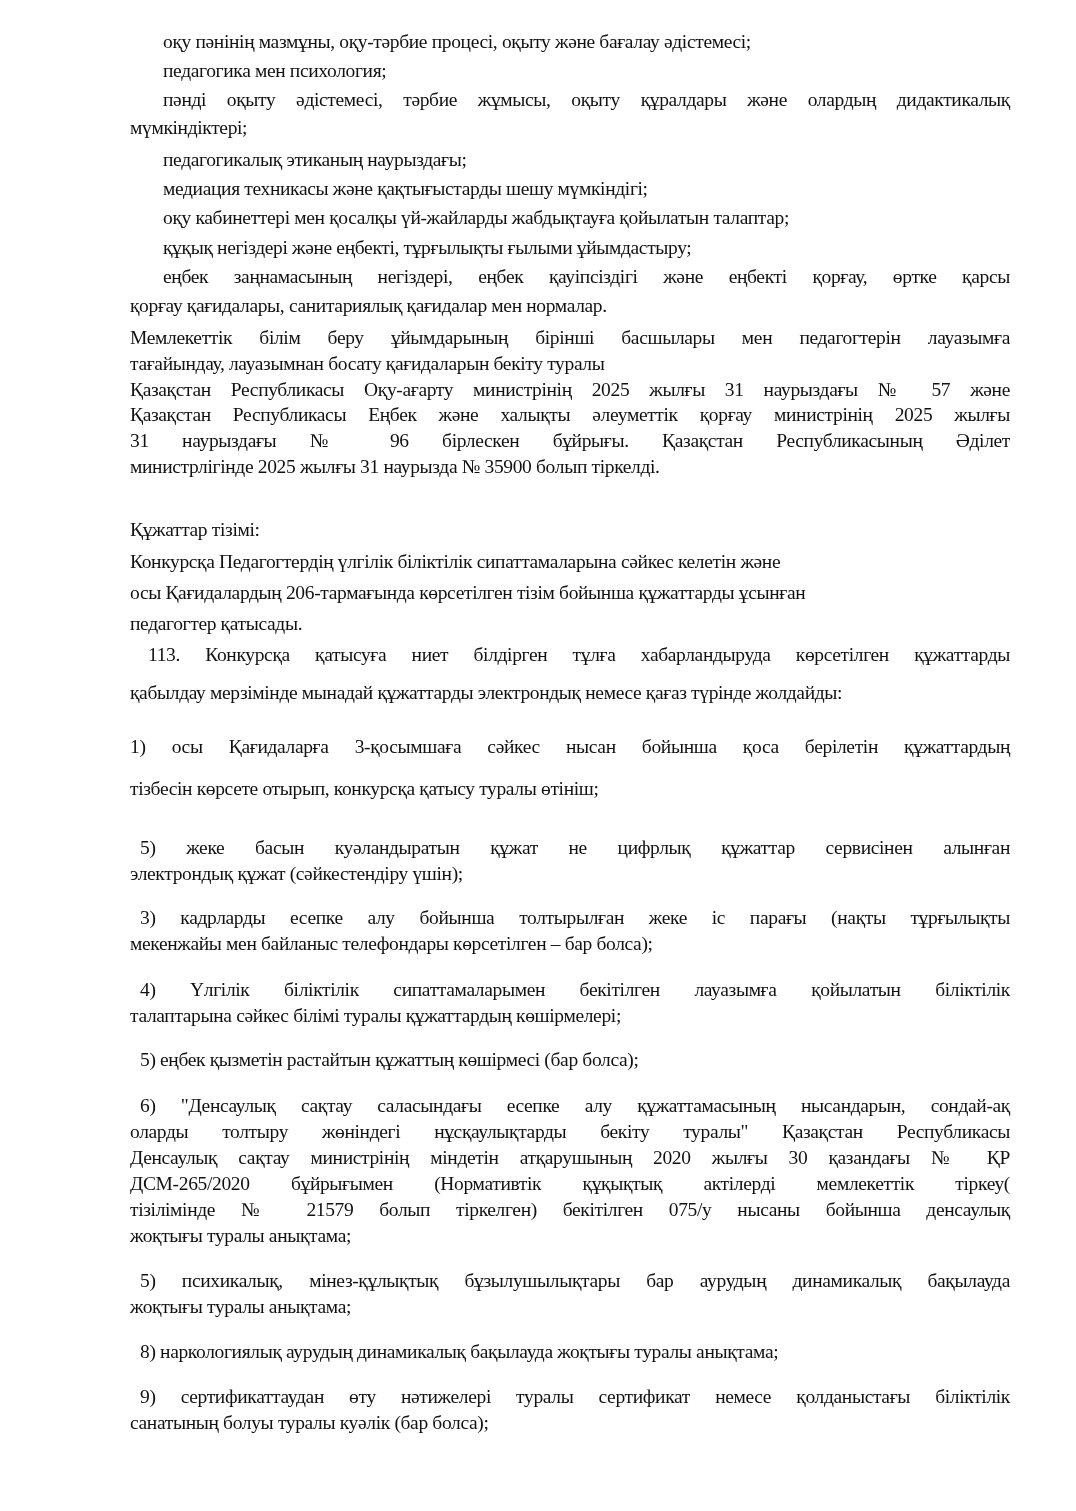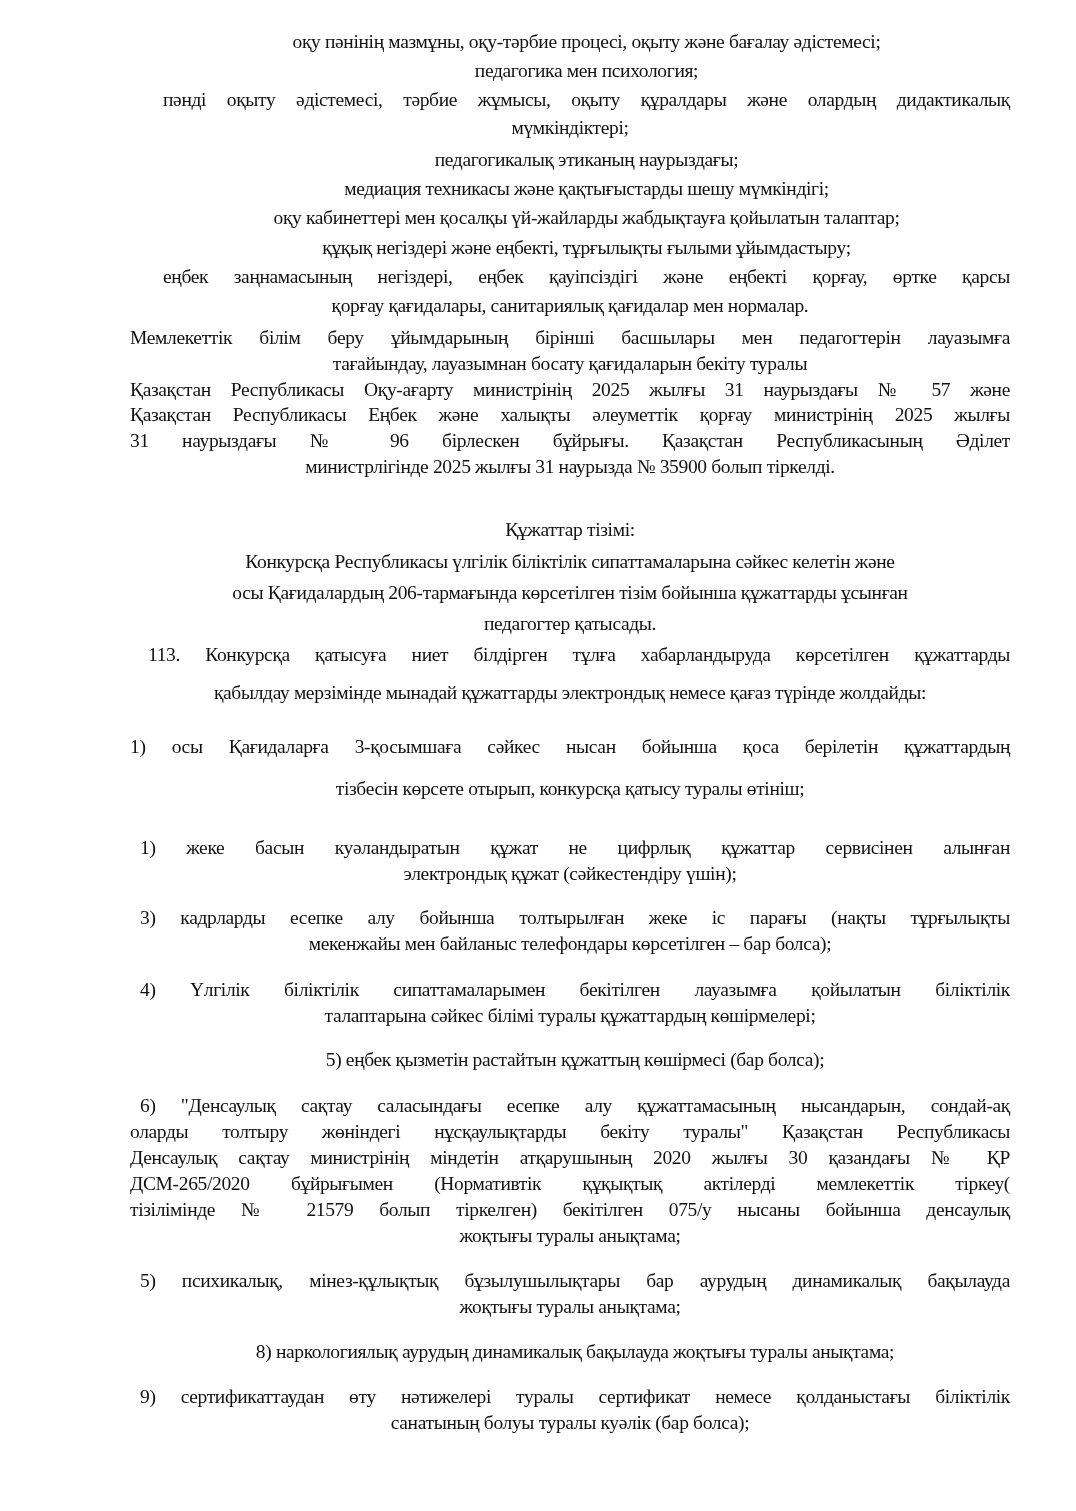--- a/index.html
+++ b/index.html
@@ -1,19 +1,19 @@
 <!DOCTYPE html>
 <html><head>
 <meta charset="utf-8">
 <style>
   html, body { margin:0; padding:0; background:#ffffff; }
   body { width:1076px; height:1511px; position:relative; overflow:hidden;
          font-family:"Liberation Serif", serif; color:#111111; }
   .ln { position:absolute; left:130px; width:880px; font-size:19.5px; line-height:24px;
-        white-space:nowrap; letter-spacing:-0.35px; transform-origin:left top;text-align:center; }
+        white-space:nowrap; letter-spacing:-0.35px; transform-origin:left top; }
   .ln.ind { left:163px; width:847px; }
   .ln.just { text-align:justify; text-align-last:justify; white-space:normal; }
   .ln.ind2 { left:140px; width:870px; }
   .ln.ind3 { left:148px; width:862px; }
   .bold { font-weight:normal; }
 </style>
 </head>
 <body>
 
 <div>
@@ -33,33 +33,33 @@
   <div class="ln just" style="top:326px">Мемлекеттік білім беру ұйымдарының бірінші басшылары мен педагогтерін лауазымға</div>
   <div class="ln" style="top:352px">тағайындау, лауазымнан босату қағидаларын бекіту туралы</div>
   <div class="ln just" style="top:378px">Қазақстан Республикасы Оқу-ағарту министрінің 2025 жылғы 31 наурыздағы № 57 және</div>
   <div class="ln just" style="top:403px">Қазақстан Республикасы Еңбек және халықты әлеуметтік қорғау министрінің 2025 жылғы</div>
   <div class="ln just" style="top:429px">31 наурыздағы № 96 бірлескен бұйрығы. Қазақстан Республикасының Әділет</div>
   <div class="ln" style="top:455px">министрлігінде 2025 жылғы 31 наурызда № 35900 болып тіркелді.</div>
 </div>
 
 <div>
   <div class="ln bold" style="top:518px">Құжаттар тізімі:</div>
-  <div class="ln" style="top:550px">Конкурсқа Республикасы үлгілік біліктілік сипаттамаларына сәйкес келетін және</div>
+  <div class="ln" style="top:550px">Конкурсқа Педагогтердің үлгілік біліктілік сипаттамаларына сәйкес келетін және</div>
   <div class="ln" style="top:581px">осы Қағидалардың  206-тармағында  көрсетілген тізім бойынша құжаттарды ұсынған</div>
   <div class="ln" style="top:612px">педагогтер қатысады.</div>
 
   <div class="ln ind3 just" style="top:643px">113. Конкурсқа қатысуға ниет білдірген тұлға хабарландыруда көрсетілген құжаттарды</div>
   <div class="ln" style="top:681px">қабылдау мерзімінде мынадай құжаттарды электрондық немесе қағаз түрінде жолдайды:</div>
 
   <div>
     <div class="ln just" style="top:735px">1) осы Қағидаларға 3-қосымшаға сәйкес нысан бойынша қоса берілетін құжаттардың</div>
     <div class="ln" style="top:777px">тізбесін көрсете отырып, конкурсқа қатысу туралы өтініш;</div>
   </div>
   <div>
-    <div class="ln ind2 just" style="top:836px">1) жеке басын куәландыратын құжат не цифрлық құжаттар сервисінен алынған</div>
+    <div class="ln ind2 just" style="top:836px">5) жеке басын куәландыратын құжат не цифрлық құжаттар сервисінен алынған</div>
     <div class="ln" style="top:862px">электрондық құжат (сәйкестендіру үшін);</div>
   </div>
   <div>
     <div class="ln ind2 just" style="top:906px">3) кадрларды есепке алу бойынша толтырылған жеке іс парағы (нақты тұрғылықты</div>
     <div class="ln" style="top:932px">мекенжайы мен байланыс телефондары көрсетілген – бар болса);</div>
   </div>
   <div>
     <div class="ln ind2 just" style="top:978px">4) Үлгілік біліктілік сипаттамаларымен бекітілген лауазымға қойылатын біліктілік</div>
     <div class="ln" style="top:1004px">талаптарына сәйкес білімі туралы құжаттардың көшірмелері;</div>
   </div>

